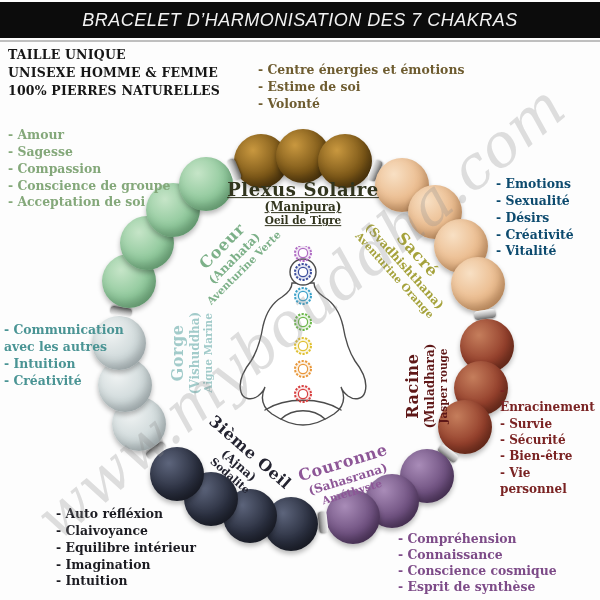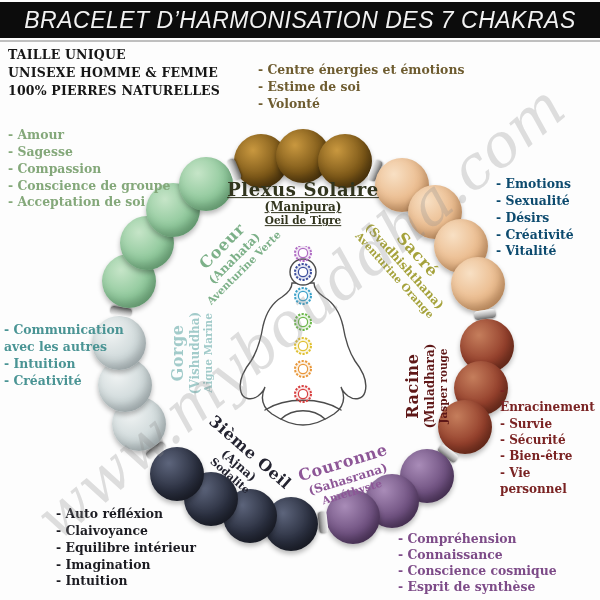--- a/index.html
+++ b/index.html
@@ -1,21 +1,21 @@
 <!DOCTYPE html>
 <html><head>
 <meta charset="utf-8">
 <style>
   html,body{margin:0;padding:0;background:#fff;}
   .canvas{position:relative;width:600px;height:600px;background:#fdfdfd;overflow:hidden;
           font-family:"DejaVu Serif",serif;}
   .titlebar{position:absolute;left:0;right:0;top:2px;height:36px;background:#0c0c0c;
             display:flex;align-items:center;justify-content:center;}
   .titlebar span{color:#f2f2f2;font-family:"Liberation Sans",sans-serif;font-style:italic;
-                 font-size:23px;letter-spacing:.5px;white-space:nowrap;}
+                 font-size:18px;letter-spacing:.5px;white-space:nowrap;}
   .title-underline{position:absolute;left:0;right:0;top:40px;height:2px;background:#bfbfbf;}
   .info{position:absolute;left:8px;top:46px;color:#161616;font-size:12.5px;font-weight:600;
         line-height:1.42;letter-spacing:.2px;}
   .benefits{position:absolute;font-weight:700;font-size:12.4px;line-height:1.36;}
   .benefits div{white-space:pre-wrap;}
   #ben-plexus{left:258px;top:62px;}
   #ben-coeur{left:8px;top:127px;}
   #ben-sacre{left:496px;top:176px;}
   #ben-gorge{left:4px;top:322px;width:134px;}
   #ben-racine{left:500px;top:383px;font-size:12px;white-space:nowrap;}

